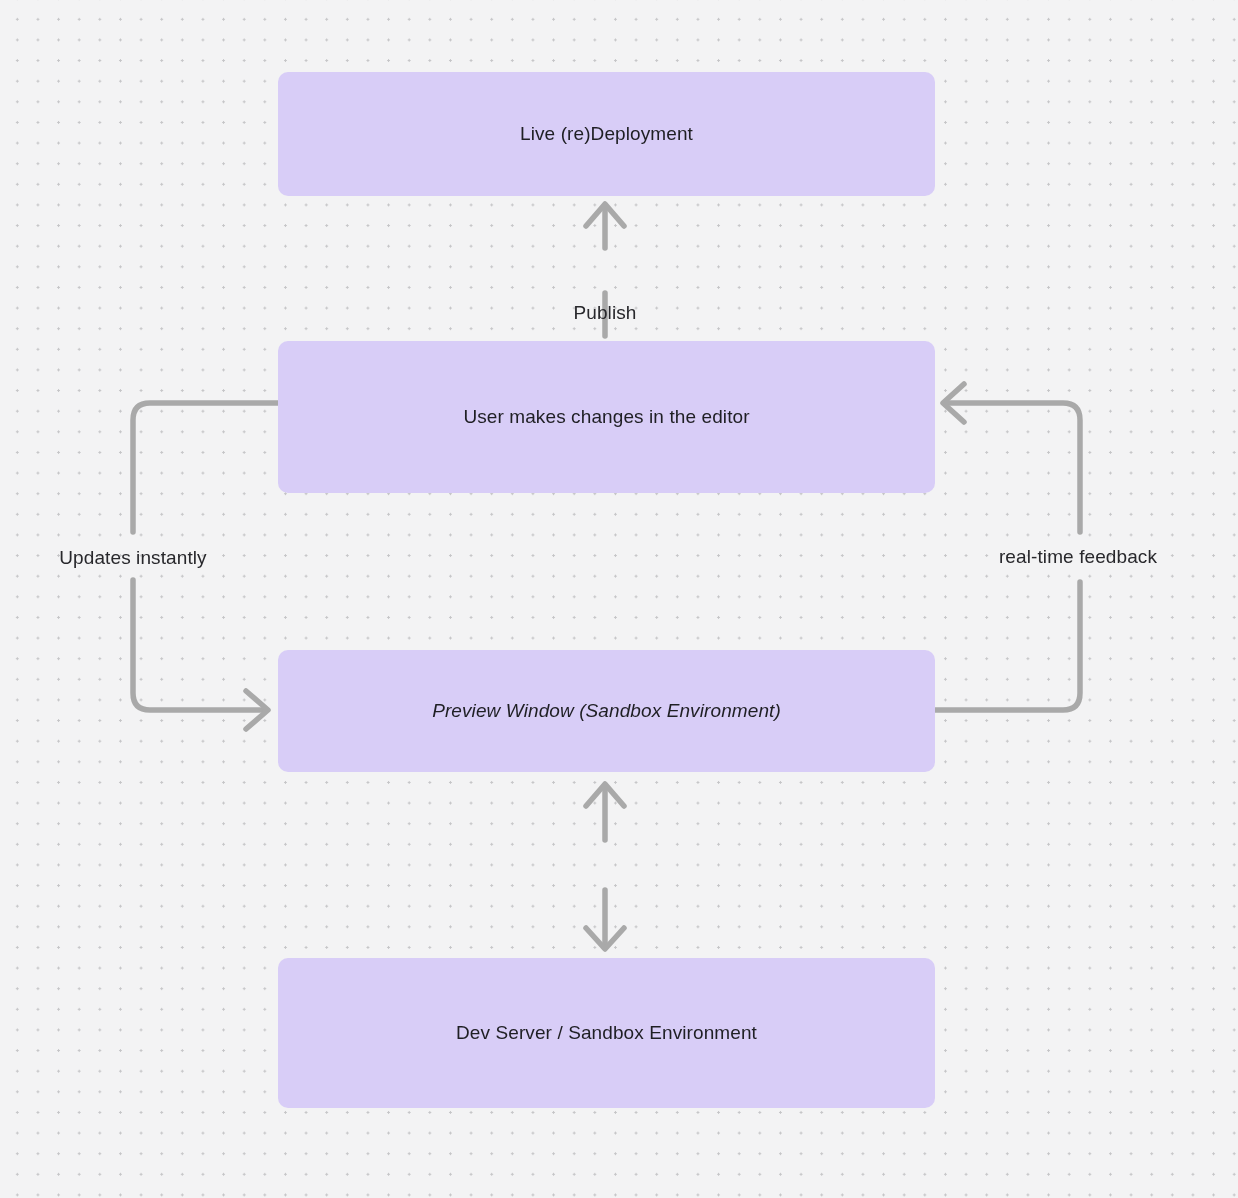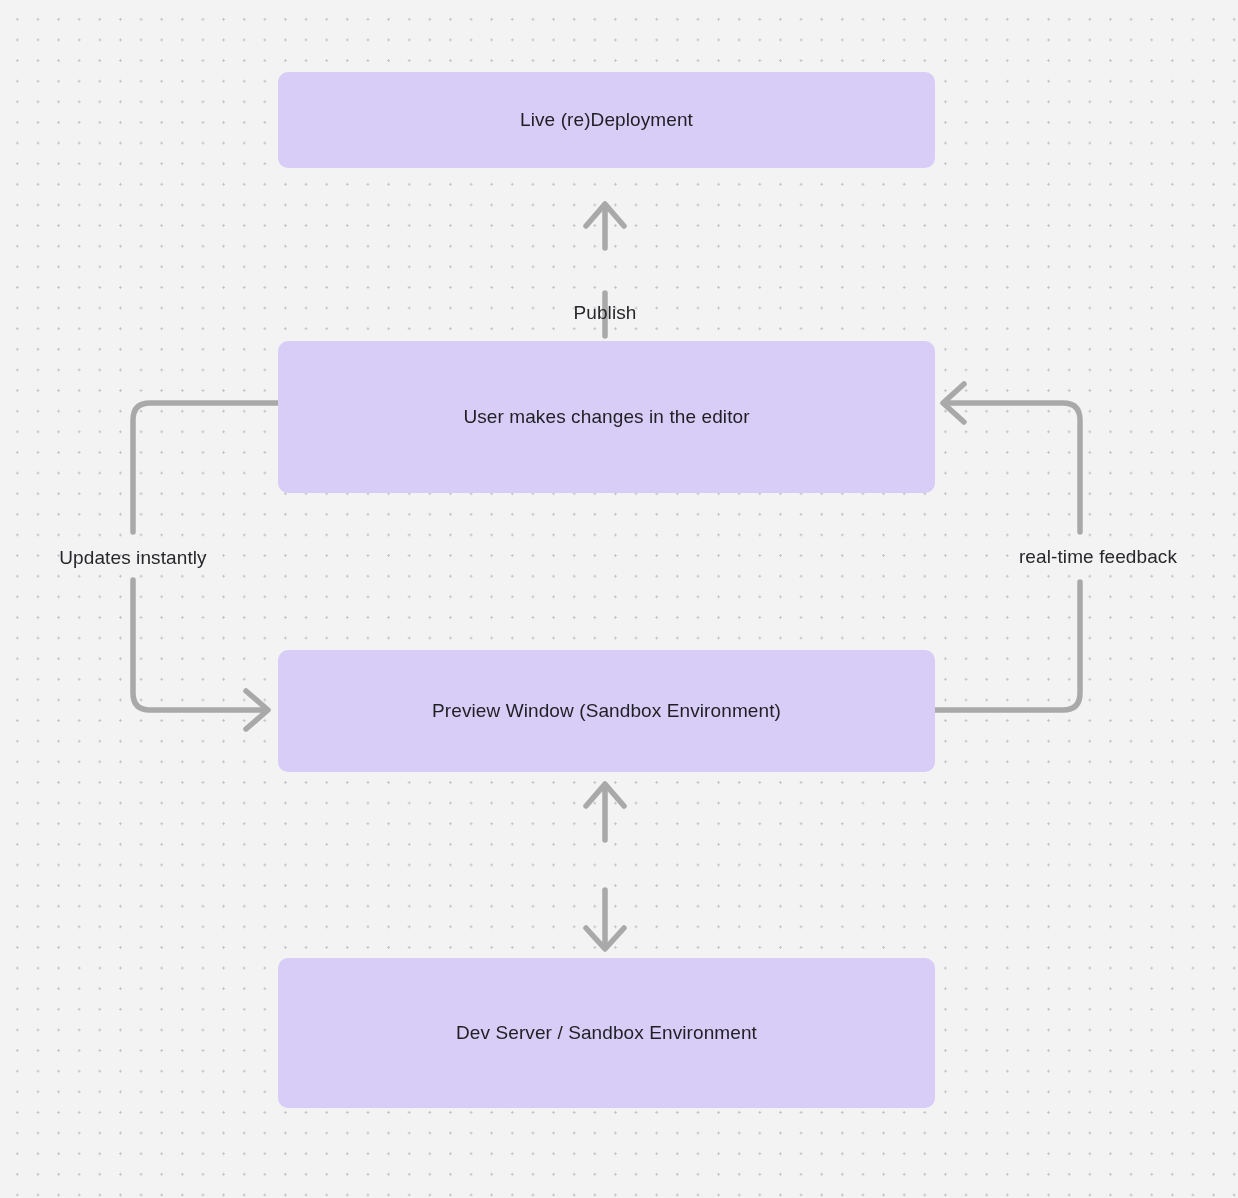--- a/index.html
+++ b/index.html
@@ -35,43 +35,43 @@
     display: flex;
     align-items: center;
     justify-content: center;
   }
   .node-label {
     font-size: 19px;
     letter-spacing: 0.1px;
     color: var(--node-text);
     white-space: nowrap;
   }
-  #node-live   { top: 72px;  height: 96px; }
+  #node-live   { top: 72px;  height: 124px; }
   #node-user   { top: 341px; }
-  #node-preview{ top: 650px; height: 122px; }
+  #node-preview{ top: 650px; height: 122px; font-style: italic; }
   #node-dev    { top: 958px; height: 150px; }
 
   .connectors {
     position: absolute;
     inset: 0;
     width: 100%;
     height: 100%;
     pointer-events: none;
   }
   .edge-label {
     position: absolute;
     transform: translate(-50%, -50%);
     font-size: 19px;
     letter-spacing: 0.1px;
     color: var(--label-text);
     white-space: nowrap;
   }
   #label-publish   { left: 605px;  top: 269px; margin-top: 44px; }
   #label-updates   { left: 133px;  top: 558px; }
-  #label-feedback  { left: 1078px; top: 557px; margin-left: 20px; }
+  #label-feedback  { left: 1078px; top: 557px; }
   #label-spunup    { left: 606px;  top: 866px; }
 </style>
 </head>
 <body>
 
 <div class="canvas">
 
   <svg class="connectors" viewBox="0 0 1238 1198">
     <g fill="none" stroke-width="5.5" stroke-linecap="round" stroke-linejoin="round" stroke="#a9a9a9">
 

